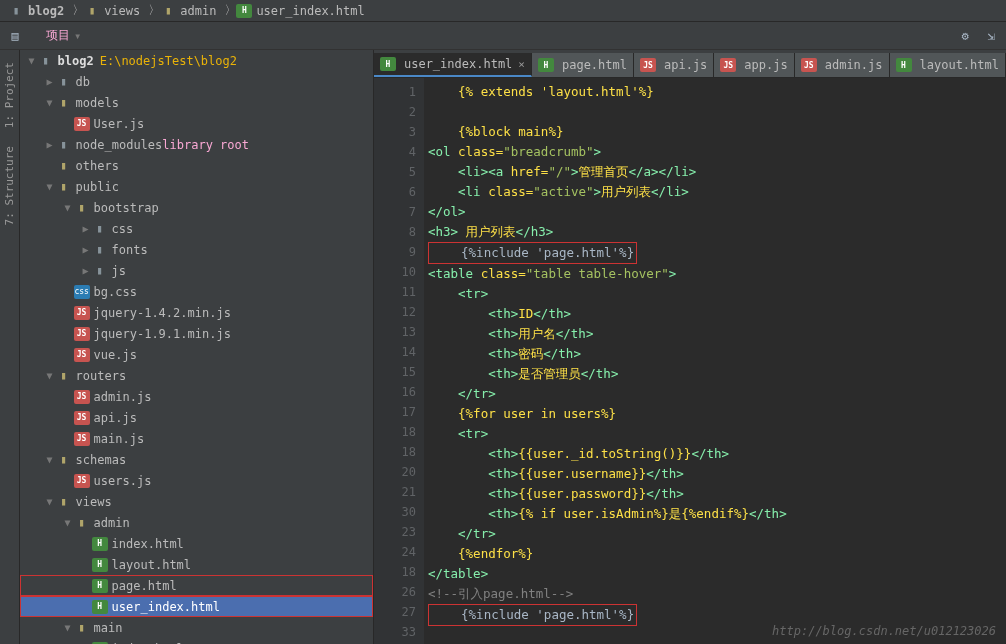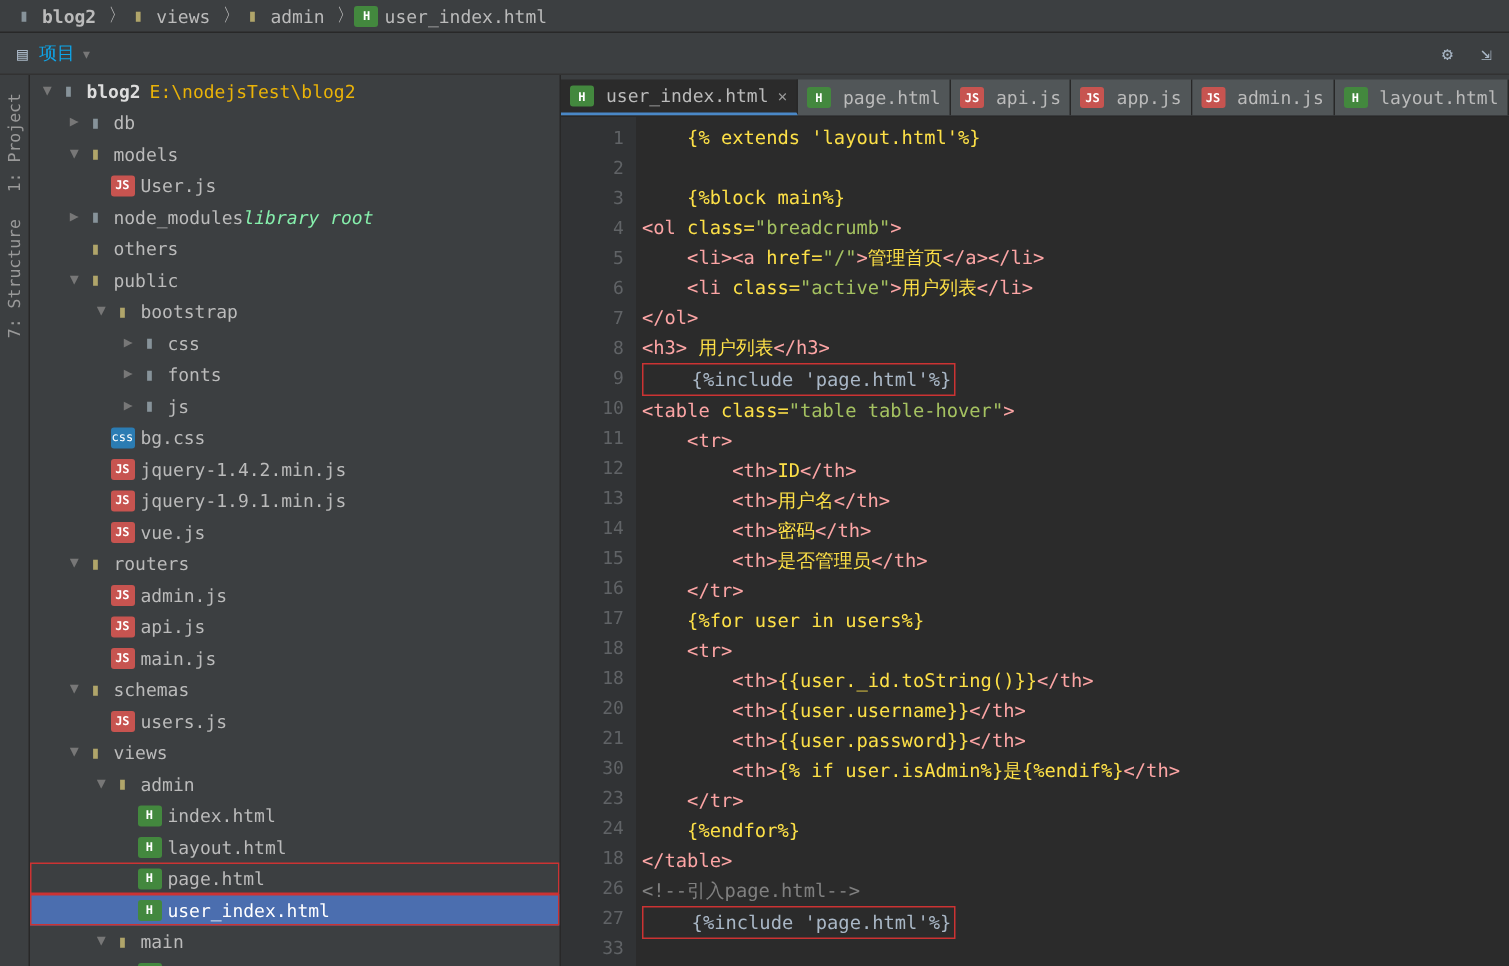--- a/index.html
+++ b/index.html
@@ -1,45 +1,45 @@
 <!DOCTYPE html>
 <html><head>
 <meta charset="utf-8">
 <style>
 * { margin: 0; padding: 0; box-sizing: border-box; font-family: Consolas, monospace; }
 body { background: #2b2b2b; color: #a9b7c6; font-size: 12px; width: 1006px; height: 644px; overflow: hidden; display: flex; flex-direction: column; }
 .breadcrumb { background: #3c3f41; height: 22px; display: flex; align-items: center; padding: 0 6px; border-bottom: 1px solid #282828; }
 .bc-item { display: flex; align-items: center; color: #bbb; padding: 0 6px 0 2px; position: relative; }
 .toolbar { background: #3c3f41; height: 28px; display: flex; align-items: center; border-bottom: 1px solid #323232; padding: 0 4px; }
 .tool-btn { width: 22px; height: 22px; display: flex; align-items: center; justify-content: center; border-radius: 3px; }
-.proj-lbl { margin-left: 0; color: #0ea5e9; }
+.proj-lbl { margin-left: 20px; color: #f9a8d4; }
 .main { flex: 1; display: flex; overflow: hidden; }
 .side-tabs { width: 20px; background: #3c3f41; border-right: 1px solid #282828; display: flex; flex-direction: column; align-items: center; padding-top: 8px; gap: 10px; }
 .side-tab { writing-mode: vertical-rl; transform: rotate(180deg); font-size: 11px; color: #999; padding: 4px 2px; }
 .tree { width: 362px; background: #3c3f41; overflow: hidden; border-right: 1px solid #282828; }
 .tree-row { display: flex; align-items: center; height: 21px; padding-left: 6px; color: #bbb; }
 .tree-row.sel { background: #4b6eaf; color: #fff; }
 .tree-row.highlight { outline: 1px solid #cc3333; outline-offset: -1px; }
 .tw { width: 12px; display: inline-block; text-align: center; color: #777; font-size: 10px; }
 .fi { width: 16px; height: 14px; margin-right: 4px; display: inline-flex; align-items: center; justify-content: center; font-size: 11px; }
 .fold { color: #b0a56a; }
 .fold-dk { color: #87939a; }
 .js-badge { background: #c75450; color: #fff; font-size: 8px; padding: 0 2px; border-radius: 2px; font-weight: bold; position: relative; }
 .html-badge { background: #43883e; color: #fff; font-size: 8px; padding: 0 2px; border-radius: 2px; font-weight: bold; }
 .css-badge { background: #2b7cb3; color: #fff; font-size: 8px; padding: 0 2px; border-radius: 2px; }
-.lib { color: #86efac; font-style: italic; }
+.lib { color: #f9a8d4; }
 .editor-wrap { flex: 1; display: flex; flex-direction: column; background: #2b2b2b; }
 .tabs { height: 28px; background: #3c3f41; display: flex; align-items: flex-end; border-bottom: 1px solid #282828; overflow: hidden; }
 .tab { display: flex; align-items: center; height: 24px; padding: 0 6px; background: #515658; border-right: 1px solid #282828; color: #bbb; white-space: nowrap; font-size: 12px; }
 .tab.active { background: #2b2b2b; border-bottom: 2px solid #4a88c7; }
 .tab .close { margin-left: 6px; color: #999; font-size: 11px; }
 .editor { flex: 1; display: flex; overflow: hidden; position: relative; }
 .gutter { width: 50px; background: #313335; text-align: right; padding: 4px 8px 0 0; color: #606366; font-size: 12px; line-height: 20px; }
 .code { flex: 1; padding: 4px 0 0 4px; font-size: 12.5px; line-height: 20px; white-space: pre; position: relative; }
-.t-yellow { color: #fca5a5; }
+.t-yellow { color: #86efac; }
 .t-green { color: #a5c261; }
 .t-white { color: #fde047; }
 .t-grey { color: #808080; }
 .box-red { border: 1px solid #cc3333; padding: 0 2px; display: inline-block; }
 .watermark { position: absolute; bottom: 6px; right: 10px; color: #666; font-size: 12px; font-style: italic; }
 .tool-right { margin-left: auto; display: flex; gap: 4px; }
 </style>
 </head>
 <body>
 
@@ -273,15 +273,16 @@
           <div>30</div>
           <div>23</div>
           <div>24</div>
           <div>18</div>
           <div>26</div>
           <div>27</div>
           <div>33</div>
           <div>29</div>
         </div>
       <div class="code" id="code"><div><span class="t-white">    {% extends 'layout.html'%}</span></div><div>&nbsp;</div><div><span class="t-white">    {%block main%}</span></div><div><span class="t-yellow">&lt;ol </span><span class="t-white">class=</span><span class="t-green">"breadcrumb"</span><span class="t-yellow">&gt;</span></div><div><span class="t-yellow">    &lt;li&gt;&lt;a </span><span class="t-white">href=</span><span class="t-green">"/"</span><span class="t-yellow">&gt;</span><span class="t-white">管理首页</span><span class="t-yellow">&lt;/a&gt;&lt;/li&gt;</span></div><div><span class="t-yellow">    &lt;li </span><span class="t-white">class=</span><span class="t-green">"active"</span><span class="t-yellow">&gt;</span><span class="t-white">用户列表</span><span class="t-yellow">&lt;/li&gt;</span></div><div><span class="t-yellow">&lt;/ol&gt;</span></div><div><span class="t-yellow">&lt;h3&gt; </span><span class="t-white">用户列表</span><span class="t-yellow">&lt;/h3&gt;</span></div><div><span class="box-red" style="color: rgb(169, 183, 198);">    {%include 'page.html'%}</span></div><div><span class="t-yellow">&lt;table </span><span class="t-white">class=</span><span class="t-green">"table table-hover"</span><span class="t-yellow">&gt;</span></div><div><span class="t-yellow">    &lt;tr&gt;</span></div><div><span class="t-yellow">        &lt;th&gt;</span><span class="t-white">ID</span><span class="t-yellow">&lt;/th&gt;</span></div><div><span class="t-yellow">        &lt;th&gt;</span><span class="t-white">用户名</span><span class="t-yellow">&lt;/th&gt;</span></div><div><span class="t-yellow">        &lt;th&gt;</span><span class="t-white">密码</span><span class="t-yellow">&lt;/th&gt;</span></div><div><span class="t-yellow">        &lt;th&gt;</span><span class="t-white">是否管理员</span><span class="t-yellow">&lt;/th&gt;</span></div><div><span class="t-yellow">    &lt;/tr&gt;</span></div><div><span class="t-white">    {%for user in users%}</span></div><div><span class="t-yellow">    &lt;tr&gt;</span></div><div><span class="t-yellow">        &lt;th&gt;</span><span class="t-white">{{user._id.toString()}}</span><span class="t-yellow">&lt;/th&gt;</span></div><div><span class="t-yellow">        &lt;th&gt;</span><span class="t-white">{{user.username}}</span><span class="t-yellow">&lt;/th&gt;</span></div><div><span class="t-yellow">        &lt;th&gt;</span><span class="t-white">{{user.password}}</span><span class="t-yellow">&lt;/th&gt;</span></div><div><span class="t-yellow">        &lt;th&gt;</span><span class="t-white">{% if user.isAdmin%}是{%endif%}</span><span class="t-yellow">&lt;/th&gt;</span></div><div><span class="t-yellow">    &lt;/tr&gt;</span></div><div><span class="t-white">    {%endfor%}</span></div><div><span class="t-yellow">&lt;/table&gt;</span></div><div><span class="t-grey">&lt;!--引入page.html--&gt;</span></div><div><span class="box-red" style="color: rgb(169, 183, 198);">    {%include 'page.html'%}</span></div><div>&nbsp;</div></div>
+      <div class="watermark">http://blog.csdn.net/u012123026</div>
     </div>
   </div>
 </div>
 
 </body></html>

